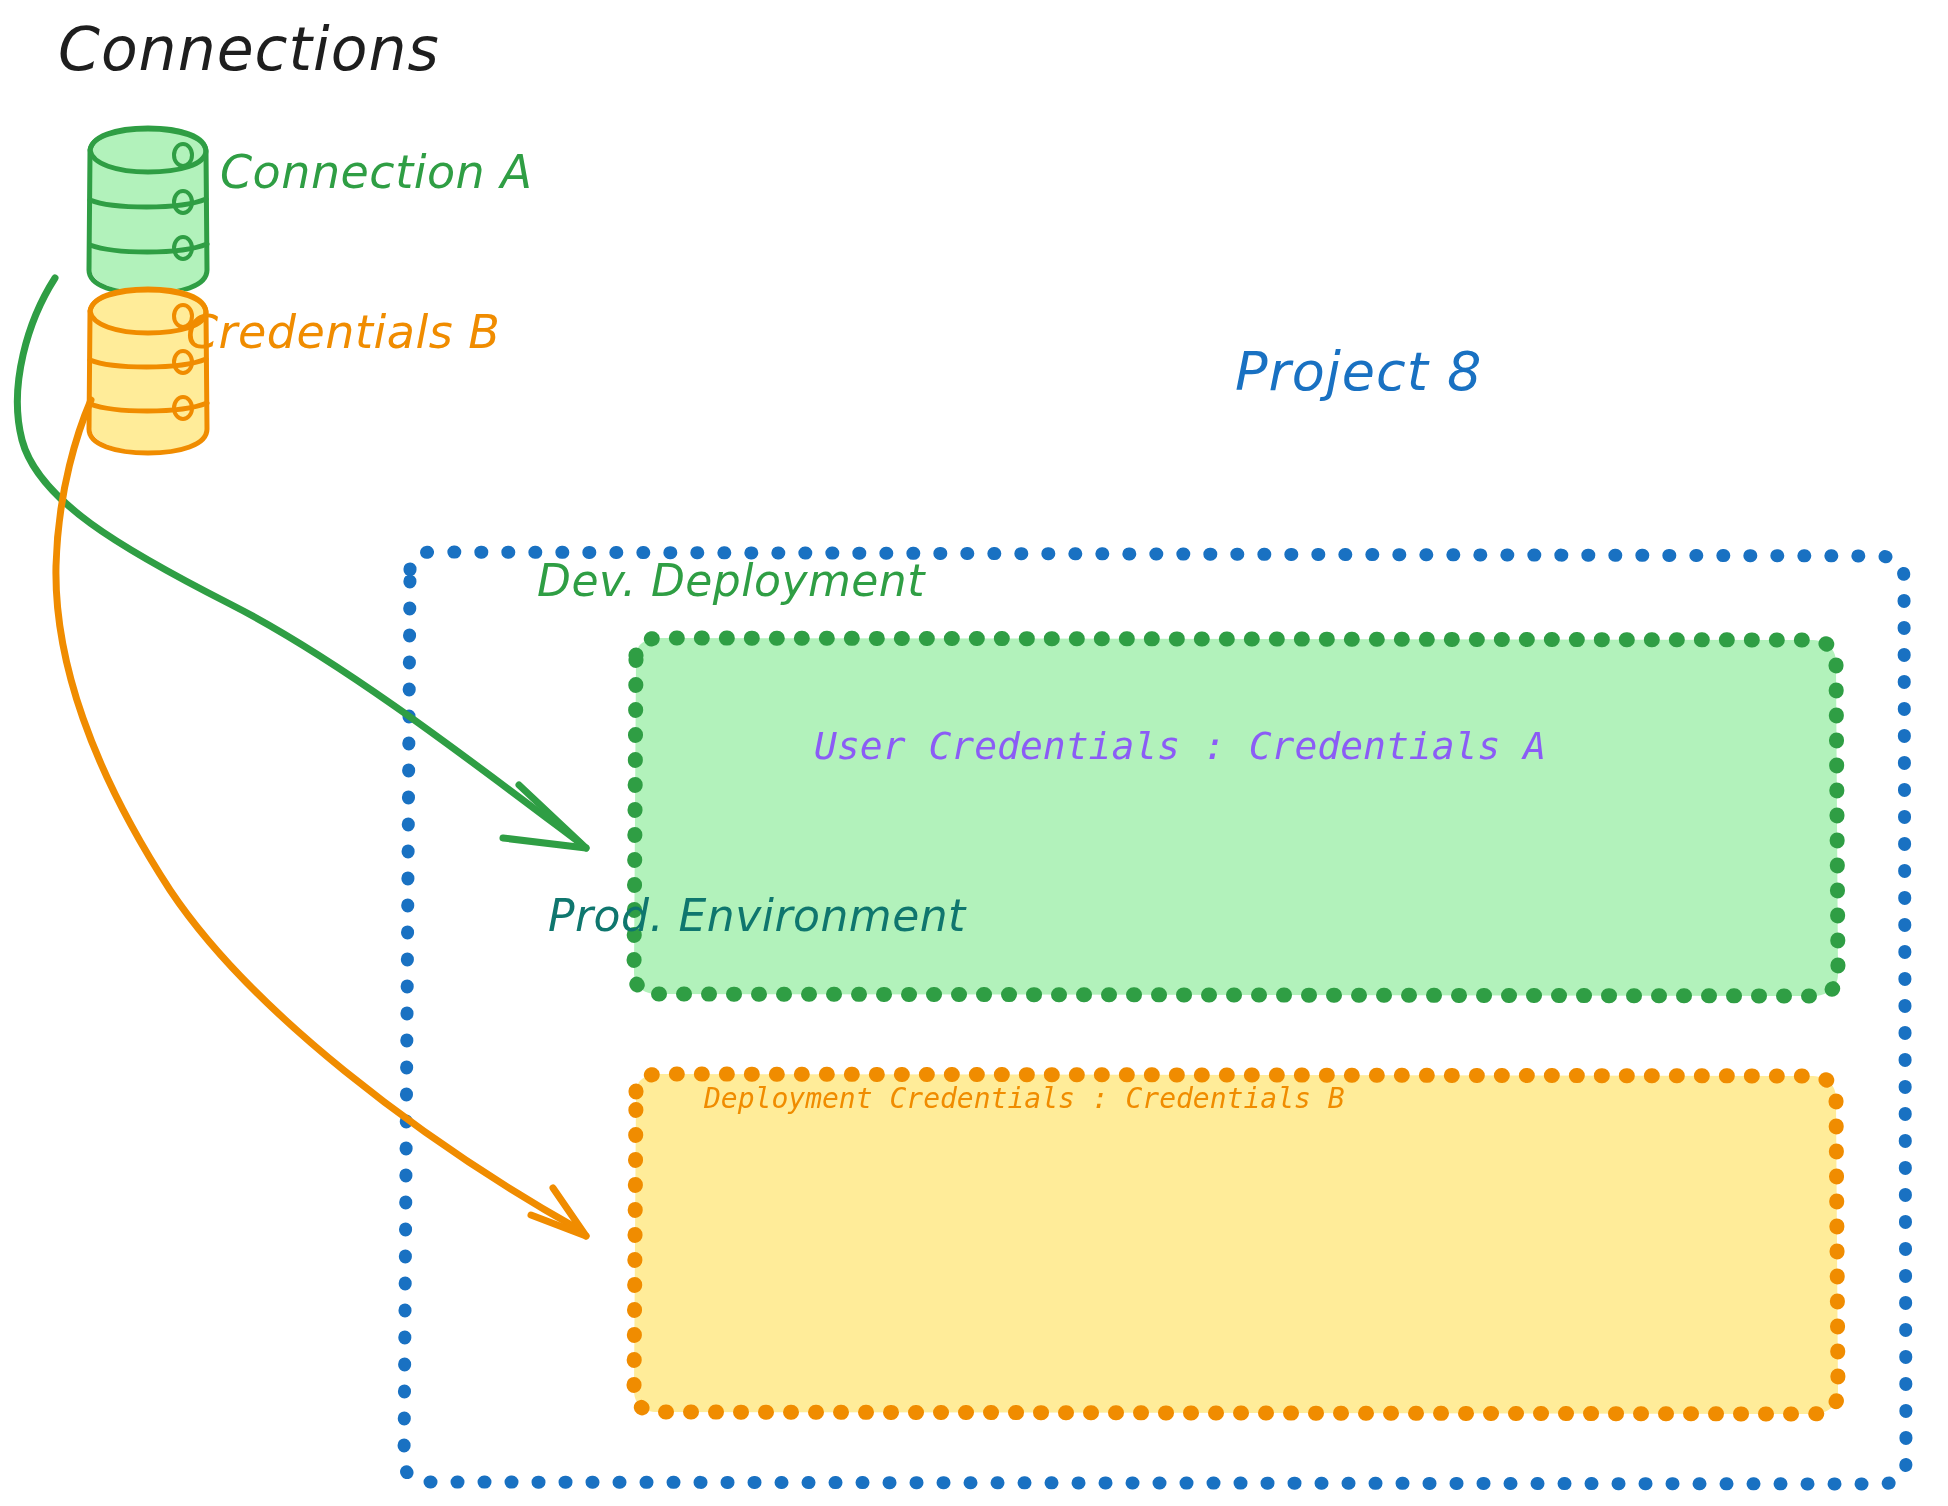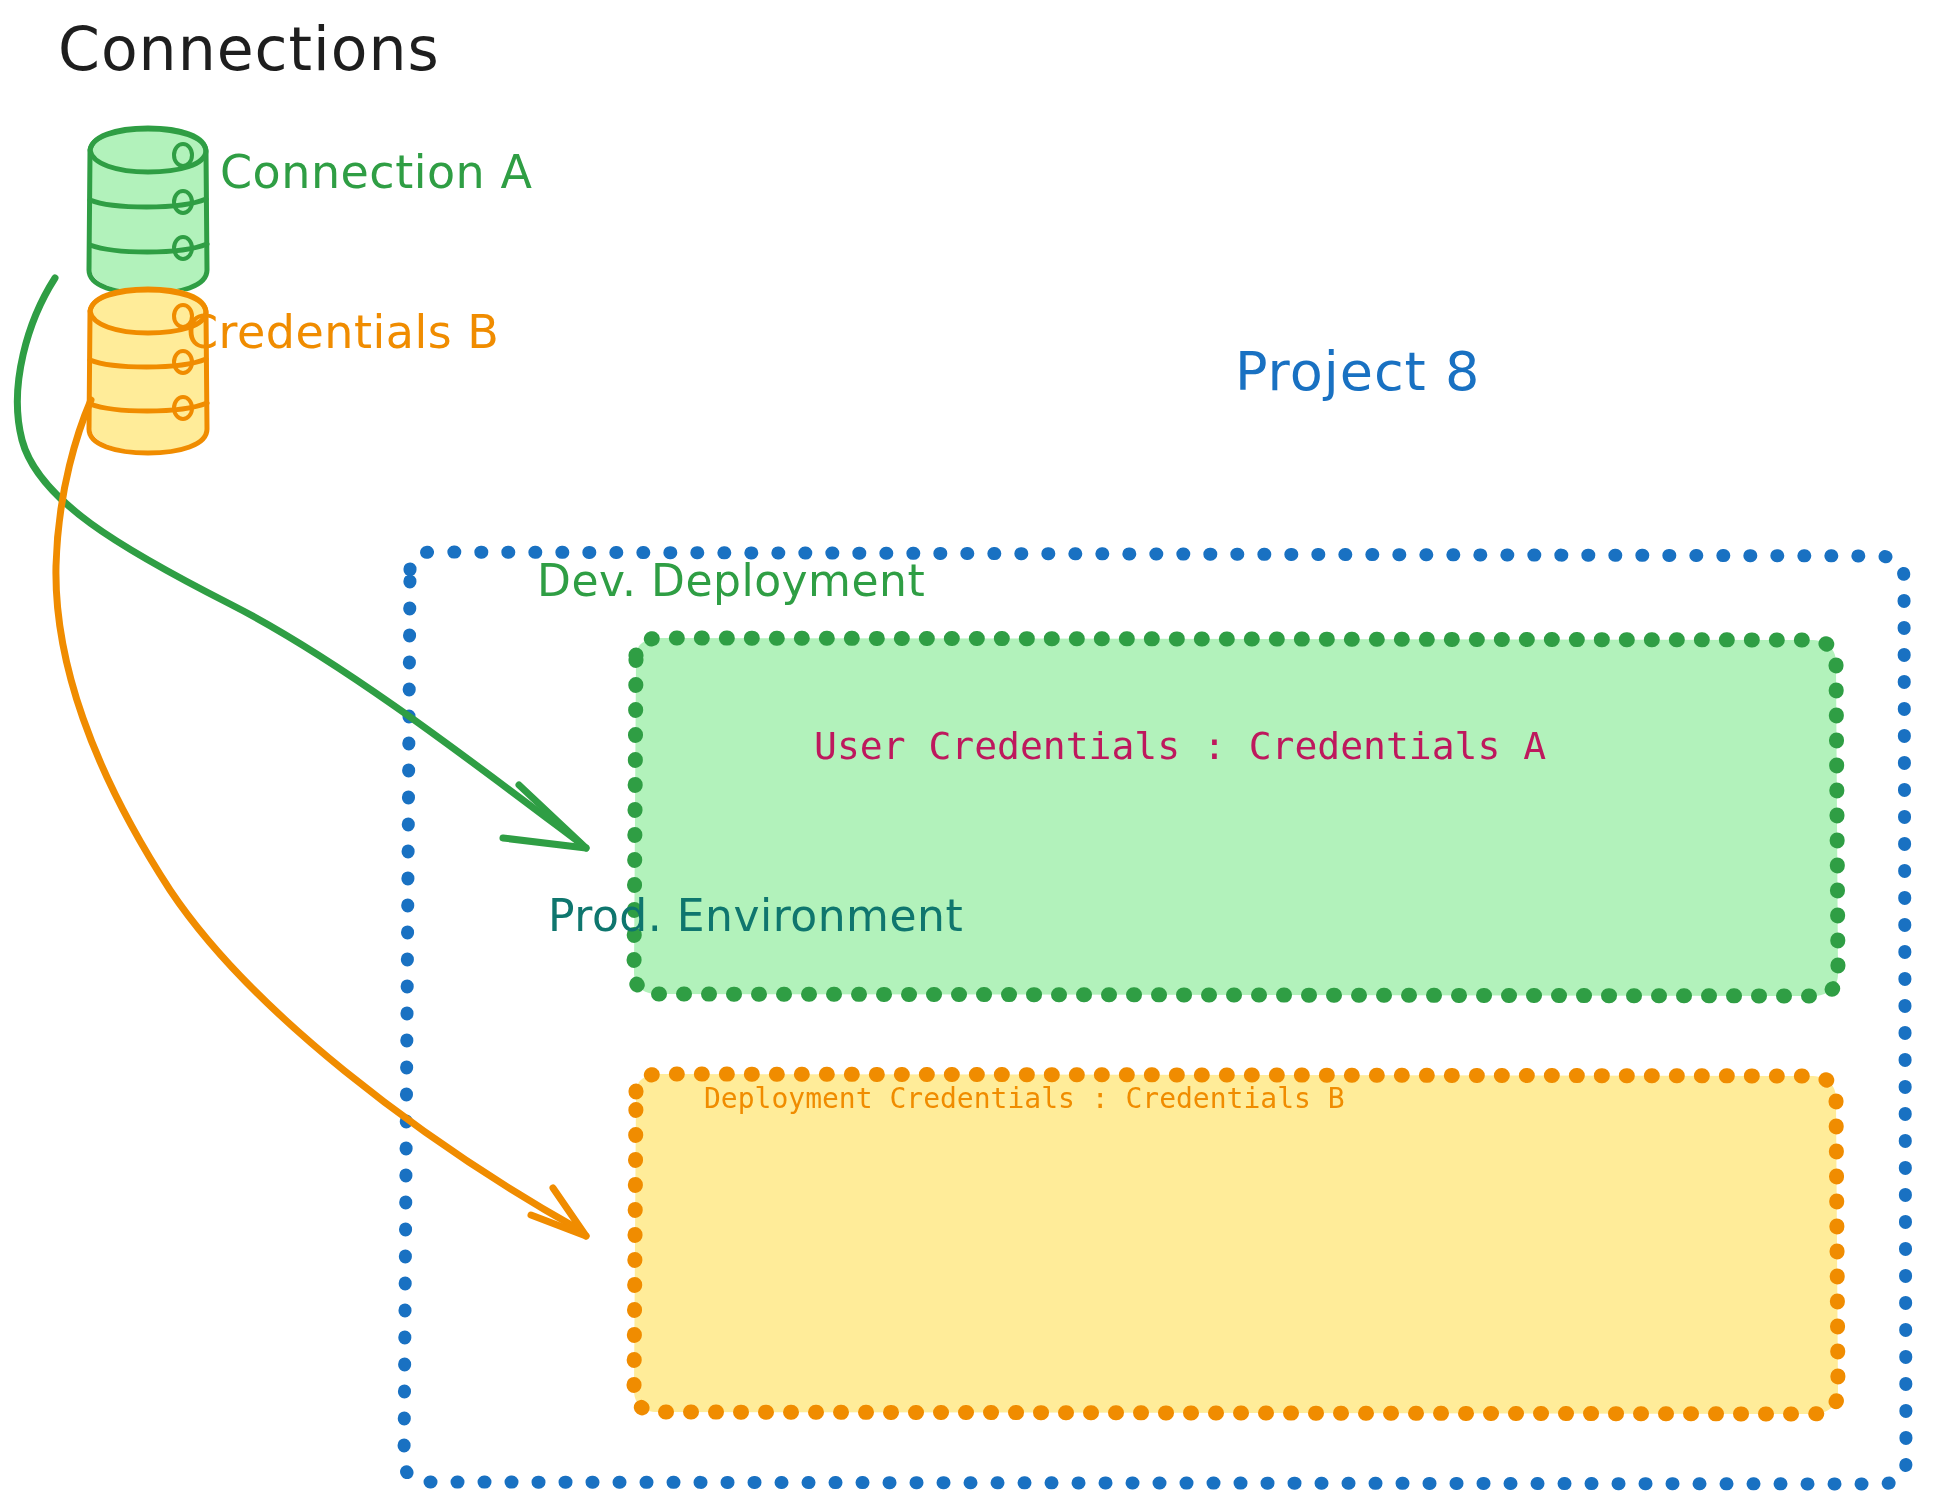--- a/index.html
+++ b/index.html
@@ -24,20 +24,21 @@
   .hand {
     font-family: "DejaVu Sans", sans-serif;
     font-weight: 400;
   }
   .mono {
     font-family: "DejaVu Sans Mono", monospace;
   }
   .txt {
     position: absolute;
     white-space: pre;
+    font-style: italic;
   }
   #title-connections {
     left: 58px;
     top: 14px;
     font-size: 60px;
     color: #1e1e1e;
     letter-spacing: 1px;
   }
   #label-connection-a {
     left: 186px;
@@ -72,21 +73,21 @@
     left: 548px;
     top: 890px;
     font-size: 44px;
     color: #0f766e;
     letter-spacing: 0.5px;
   }
   #text-dev-credentials {
     left: 814px;
     top: 724px;
     font-size: 38px;
-    color: #be185d;
+    color: #8b5cf6;
     letter-spacing: 0px;
   }
   #text-prod-credentials {
     left: 704px;
     top: 1062px;
     font-size: 28px;
     color: #f08c00;
     letter-spacing: 0px;
     margin-top: 20px;
   }

